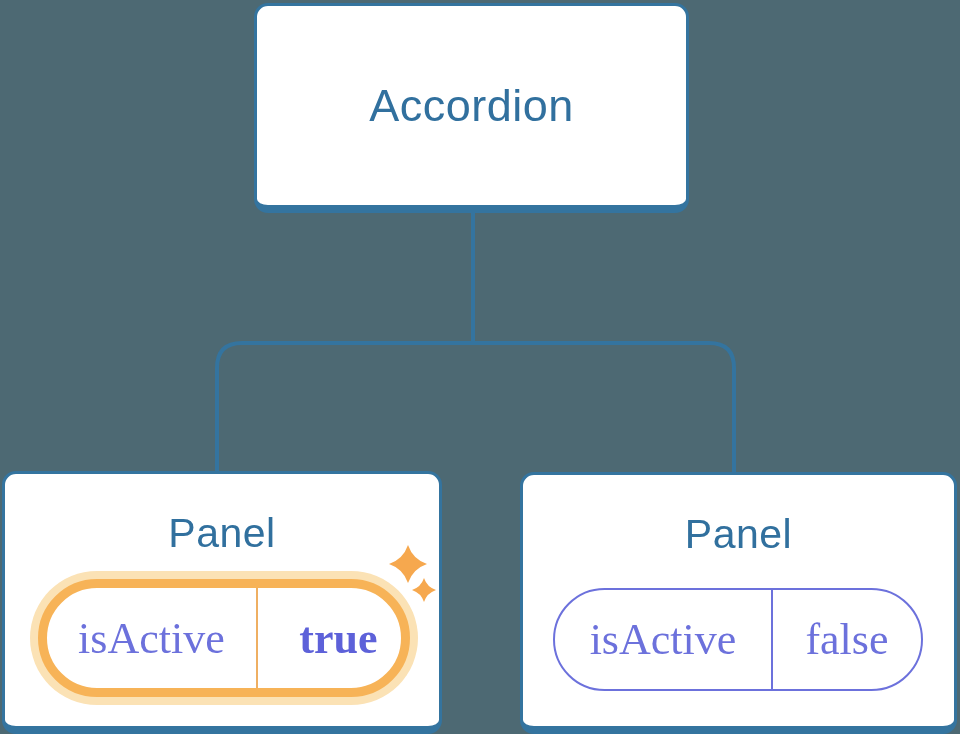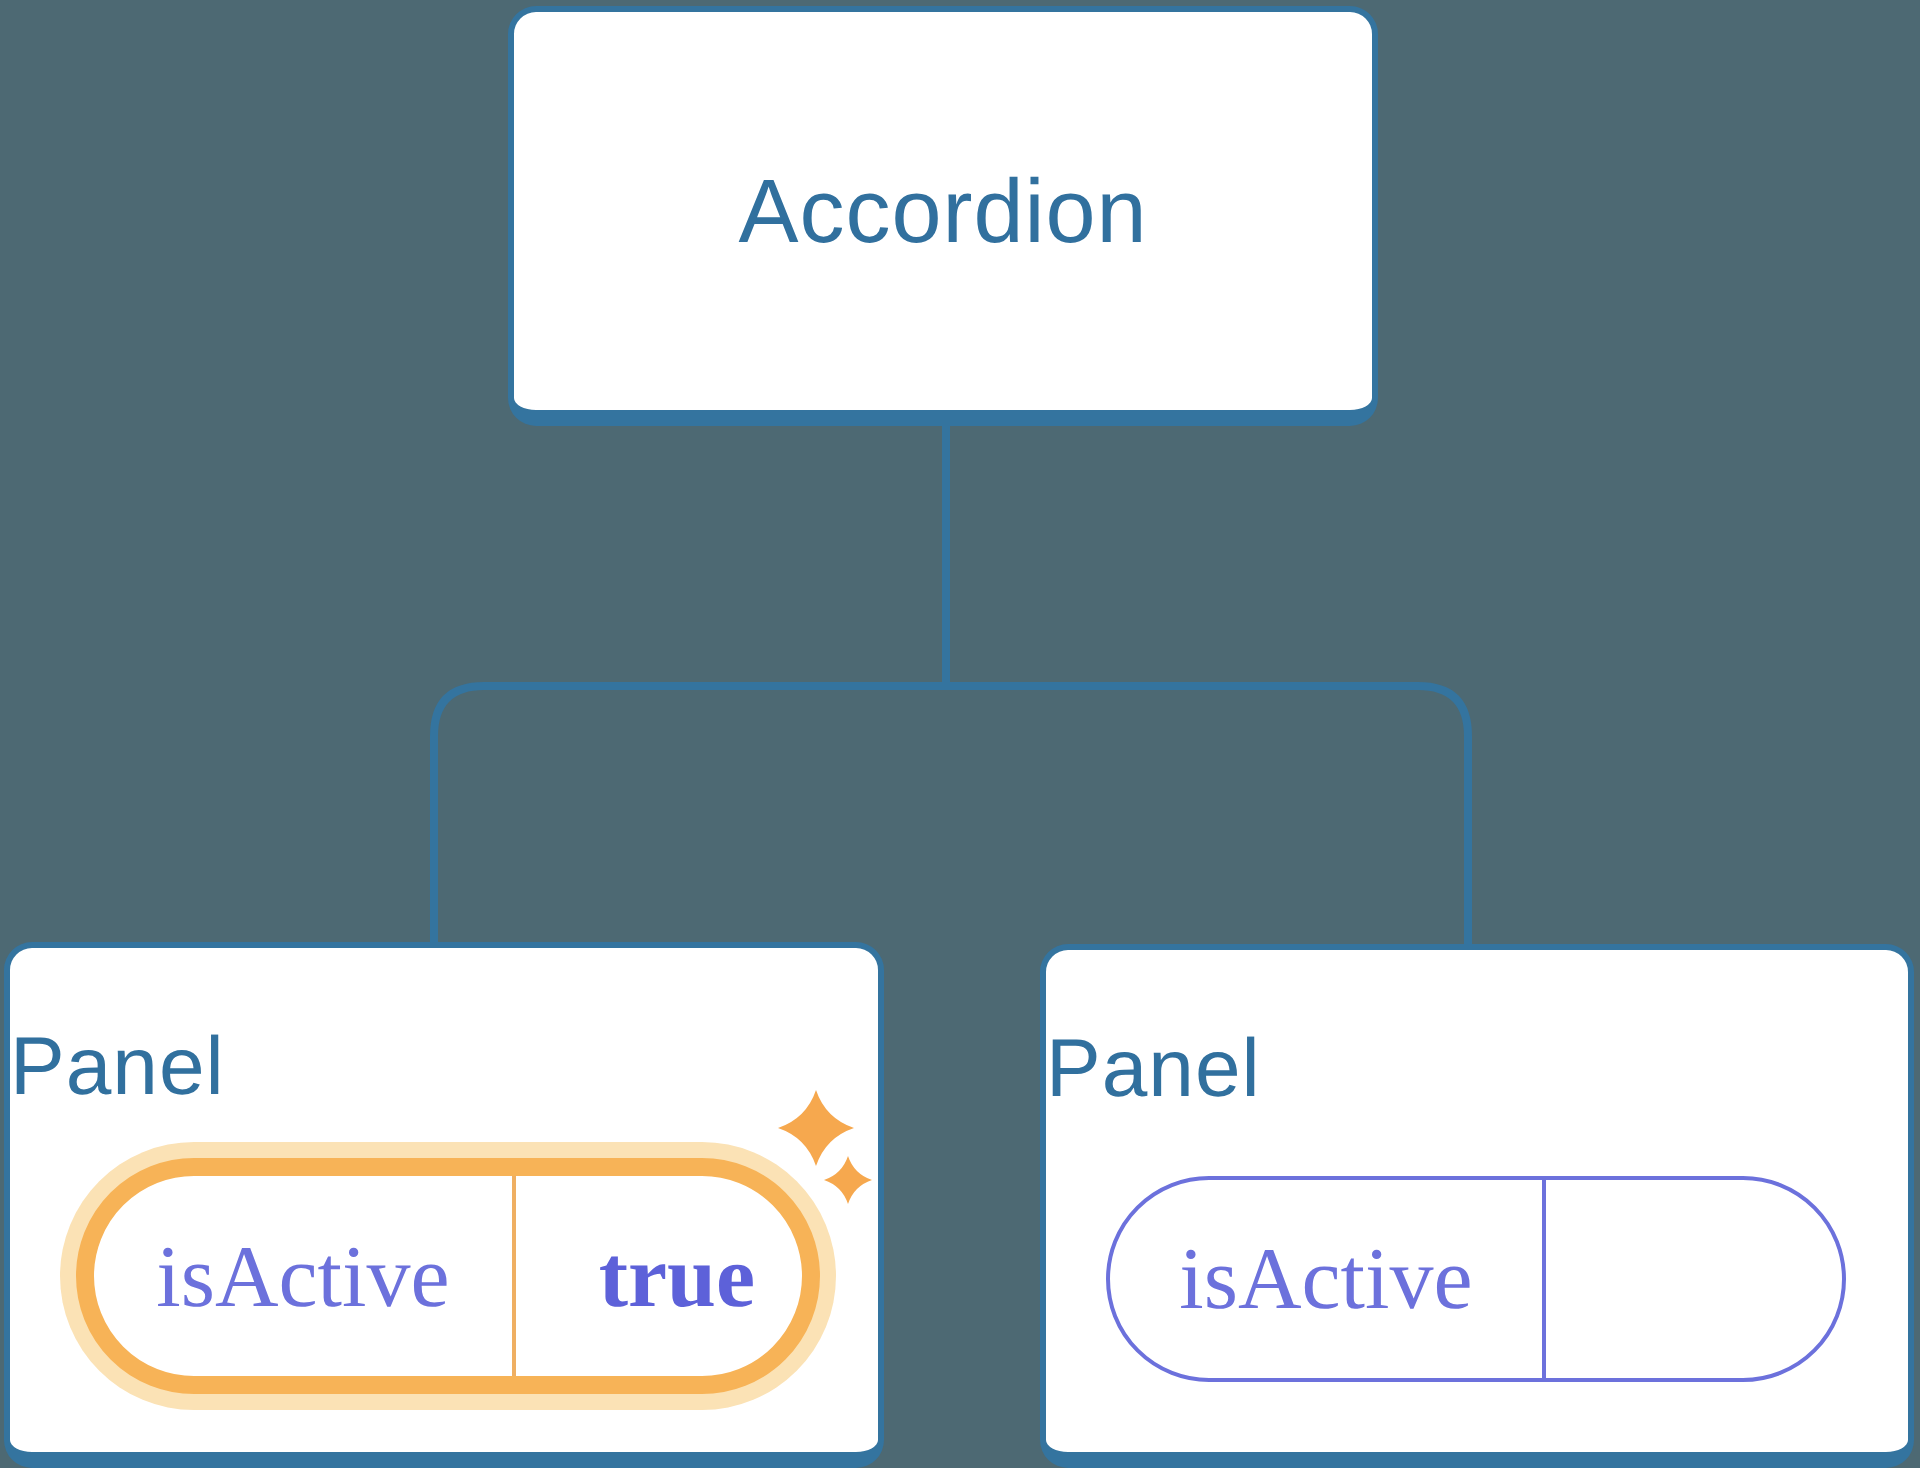--- a/index.html
+++ b/index.html
@@ -56,20 +56,21 @@
   .node-label {
     color: var(--node-text);
     font-size: 45px;
     font-weight: 500;
     letter-spacing: 0.5px;
   }
   .node-panel-left  { left: 2px;   top: 471px; width: 440px; height: 263px; }
   .node-panel-right { left: 520px; top: 472px; width: 437px; height: 262px; }
   .panel-title {
     margin-top: 36px;
+    text-align: center;
     color: var(--node-text);
     font-size: 41px;
     font-weight: 500;
     line-height: 46px;
     letter-spacing: 0.5px;
   }
   
   .pill-halo {
     position: absolute;
     left: 30px; top: 571px;
@@ -158,15 +159,16 @@
     <path d="M41 38 Q44 47 53 50 Q44 53 41 62 Q38 53 29 50 Q38 47 41 38 Z"></path>
   </svg>
 
   <div class="node node-panel-right">
     <div class="panel-title">Panel</div>
   </div>
 
   <div class="pill-inactive">
     <span class="pill-cell pill-cell-key">isActive</span>
     <span class="pill-divider"></span>
+    <span class="pill-cell pill-cell-value">false</span>
   </div>
 
 </div>
 
 </body></html>

